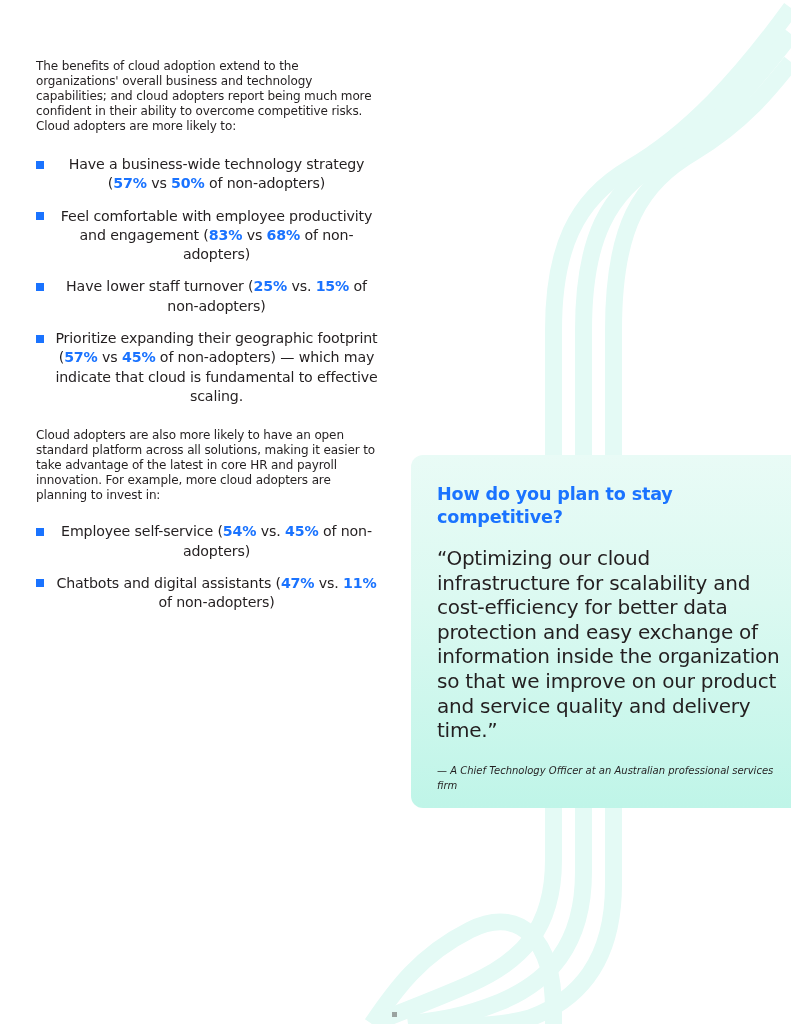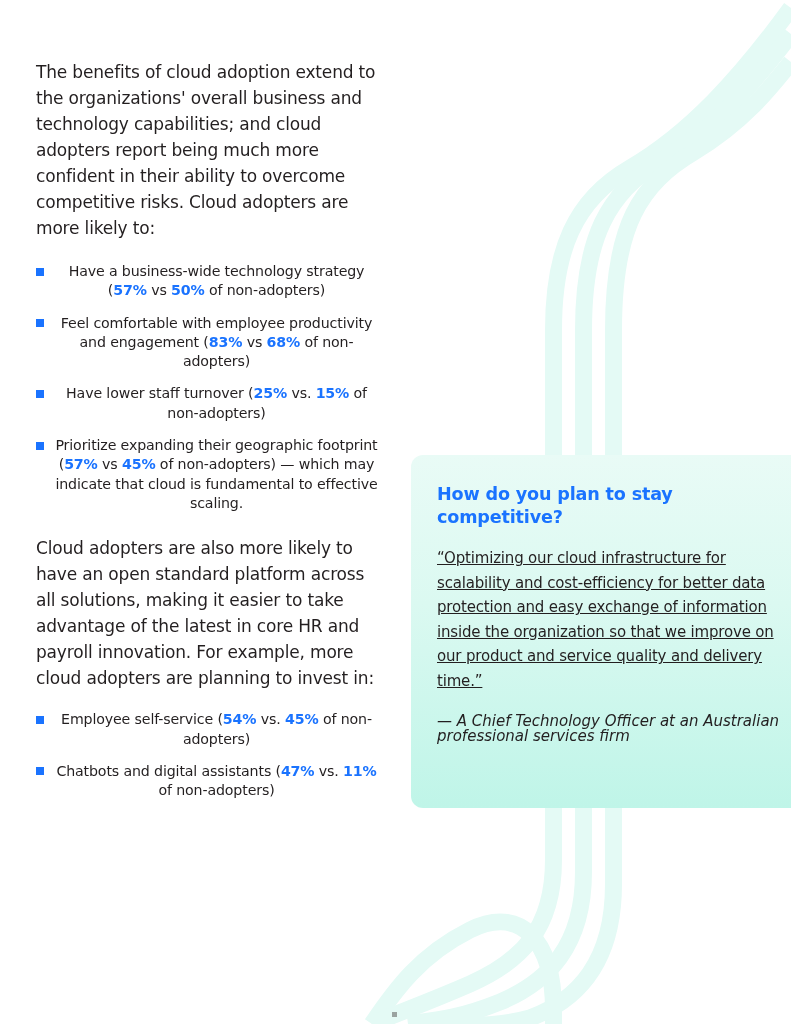--- a/index.html
+++ b/index.html
@@ -26,22 +26,22 @@
 
   
   #text-column {
     position: absolute;
     left: 36px;
     top: 59px;
     width: 345px;
   }
 
   .body-para {
-    font-size: 17px;
-    line-height: 26px;
+    font-size: 12px;
+    line-height: 15px;
     color: #231f20;
     margin: 0;
     letter-spacing: -0.01em;
   }
 
   .para-gap-a { margin-bottom: 21px; }
   .para-gap-b { margin-bottom: 19px; }
 
   ul.bullets {
     list-style: none;
@@ -92,30 +92,29 @@
   #quote-heading {
     color: #1a73ff;
     font-weight: bold;
     font-size: 17.6px;
     line-height: 22.5px;
     margin: 0 0 18px 0;
     letter-spacing: -0.01em;
   }
 
   #quote-body {
-    font-size: 15px;
+    font-size: 20px;
     line-height: 24.6px;
     color: #231f20;
     margin: 0 0 20px 0;
     letter-spacing: -0.012em;
-    text-decoration: underline;
   }
 
   #quote-attrib {
-    font-size: 15px;
+    font-size: 10px;
     line-height: 15.3px;
     font-style: italic;
     color: #231f20;
     margin: 0;
   }
 
   #stray-dot {
     position: absolute;
     left: 392px;
     top: 1012px;

